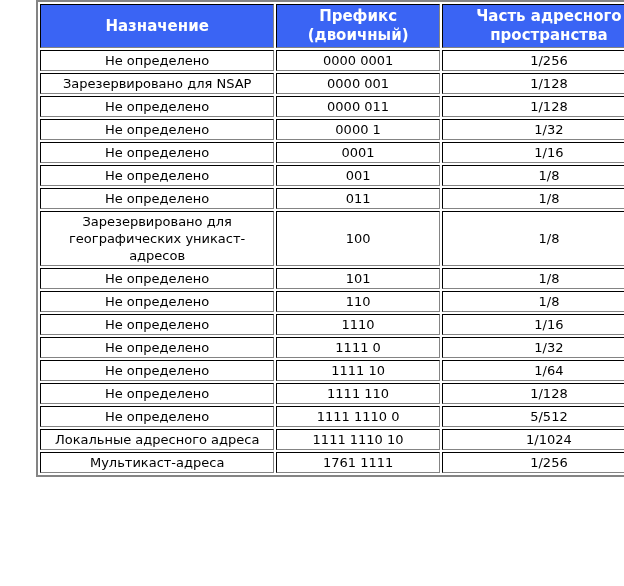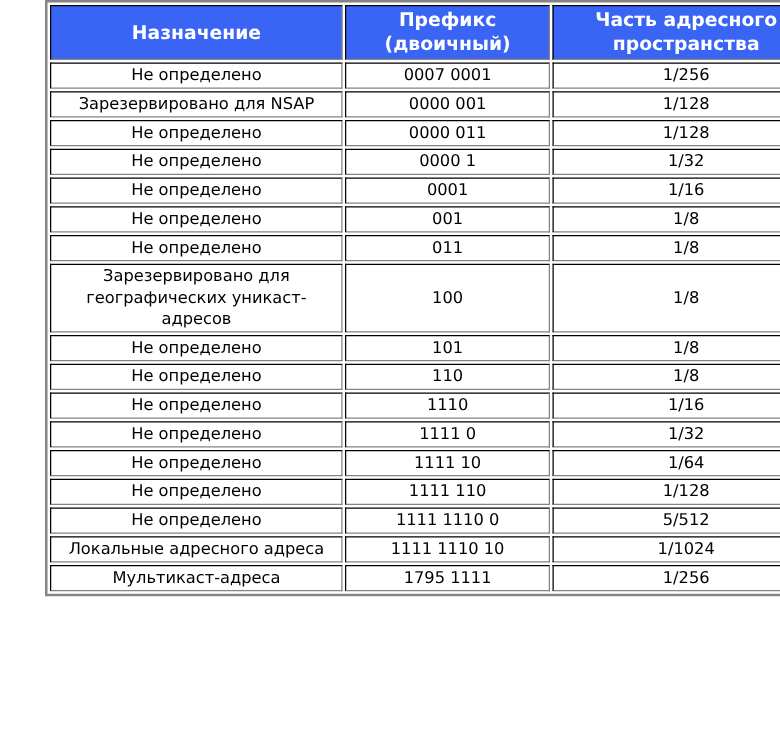--- a/index.html
+++ b/index.html
@@ -76,21 +76,21 @@
         <th>Назначение</th>
         <th>Префикс (двоичный)</th>
         <th>Часть адресного пространства</th>
       </tr>
     </thead>
     <tbody>
 
 
         <tr>
           <td>Не определено</td>
-          <td>0007 0001</td>
+          <td>0000 0001</td>
           <td>1/256</td>
         </tr>
 
         <tr>
           <td>Зарезервировано для NSAP</td>
           <td>0000 001</td>
           <td>1/128</td>
         </tr>
 
 
@@ -175,18 +175,18 @@
 
         <tr>
           <td>Локальные адресного адреса</td>
           <td>1111 1110 10</td>
           <td>1/1024</td>
         </tr>
 
 
         <tr>
           <td>Мультикаст-адреса</td>
-          <td>1795 1111</td>
+          <td>1761 1111</td>
           <td>1/256</td>
         </tr>
       </tbody>
   </table>
 </div>
 
 </body></html>

